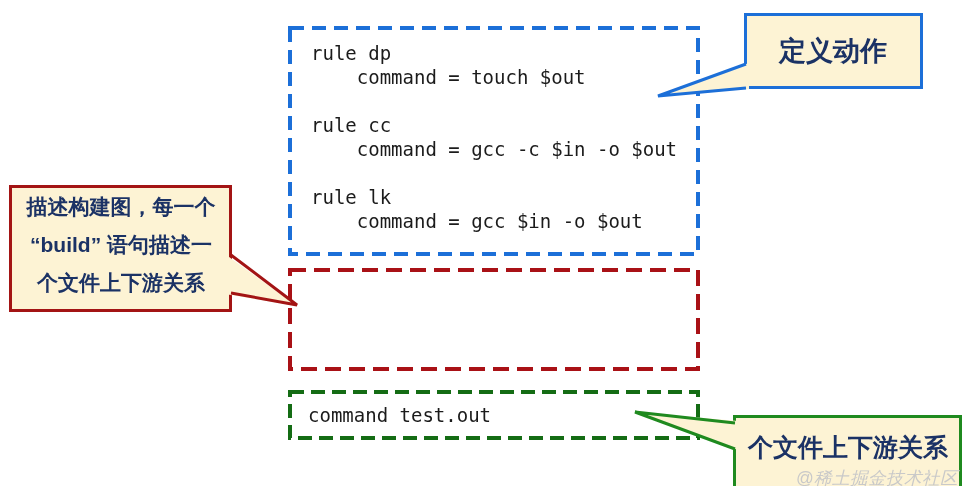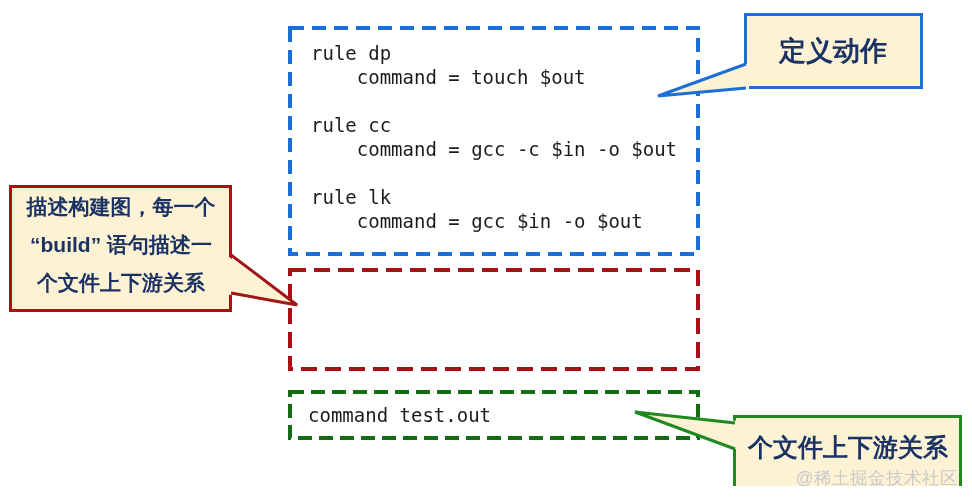--- a/index.html
+++ b/index.html
@@ -77,20 +77,21 @@
     left: 735px; top: 421px; width: 226px; height: 52px;
     font-size: 25px;
   }
   .watermark {
     position: absolute;
     right: 14px;
     top: 466px;
     font-size: 17.5px;
     letter-spacing: 0.5px;
     color: var(--watermark-text);
+    font-style: italic;
   }
 </style>
 </head>
 <body>
 
 <div class="canvas">
 
   <svg class="layer-svg" viewBox="0 0 972 502">
 
     <rect class="dashed-box box-rules" x="290" y="28" width="408" height="226"></rect>

